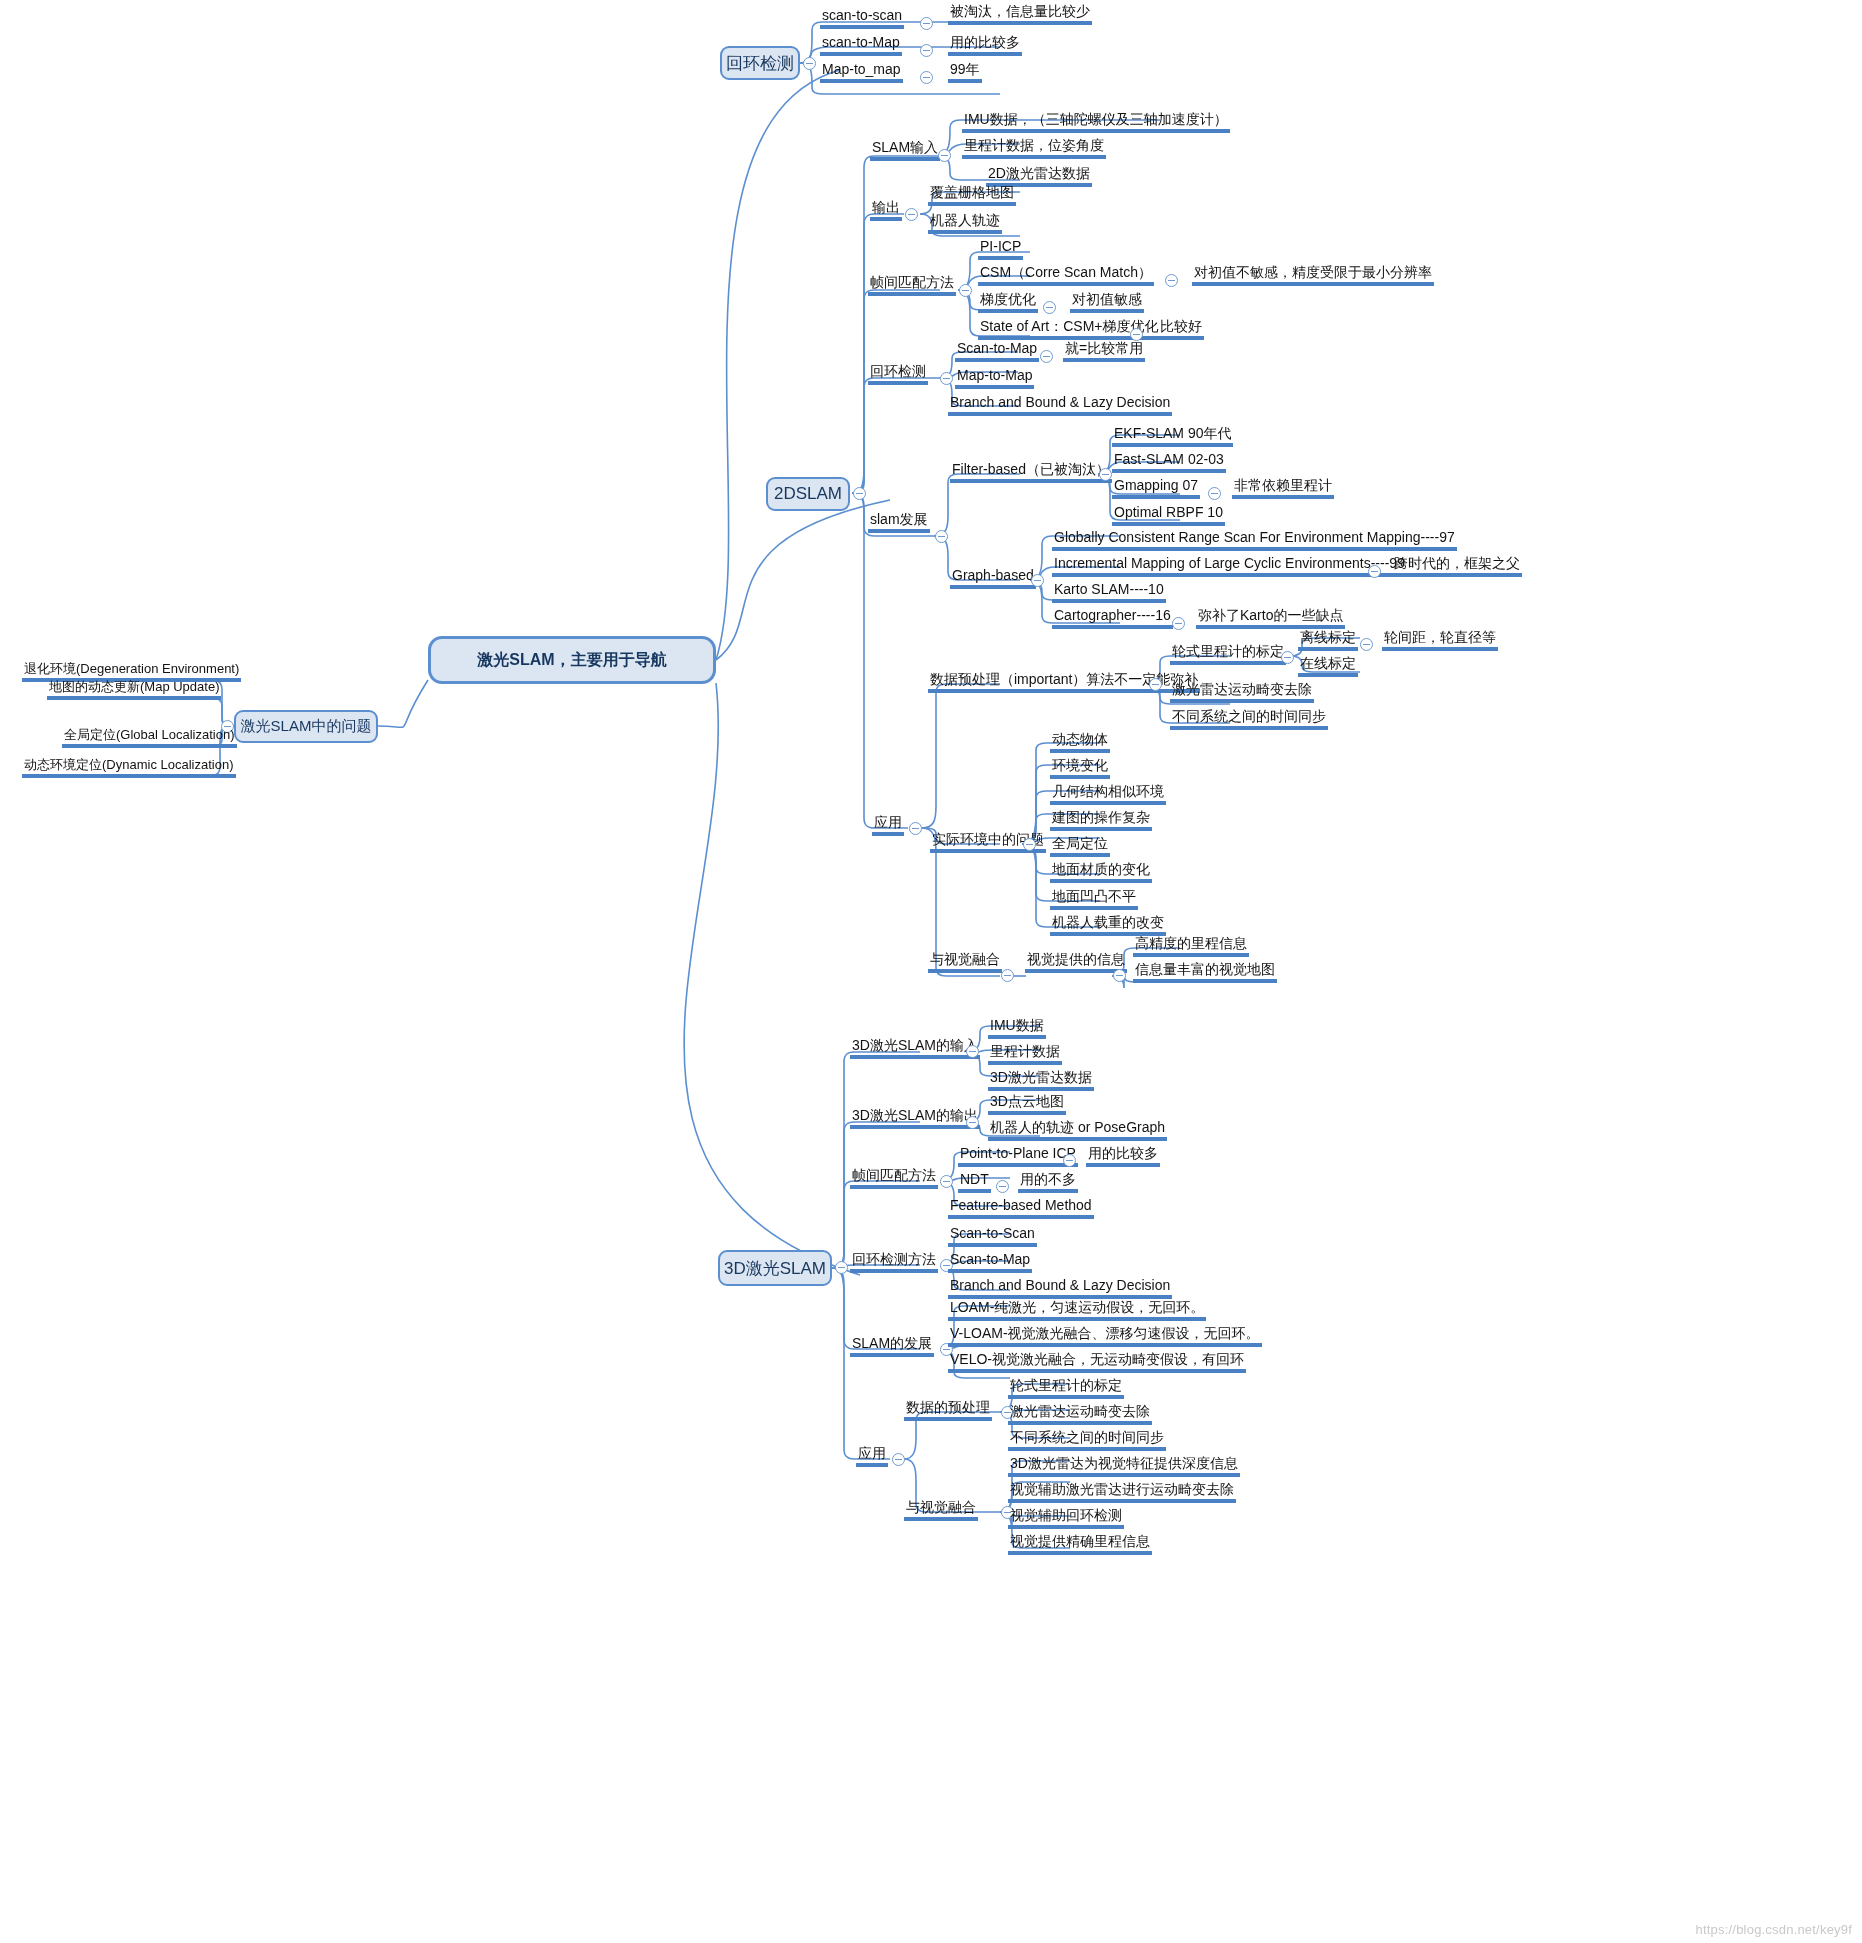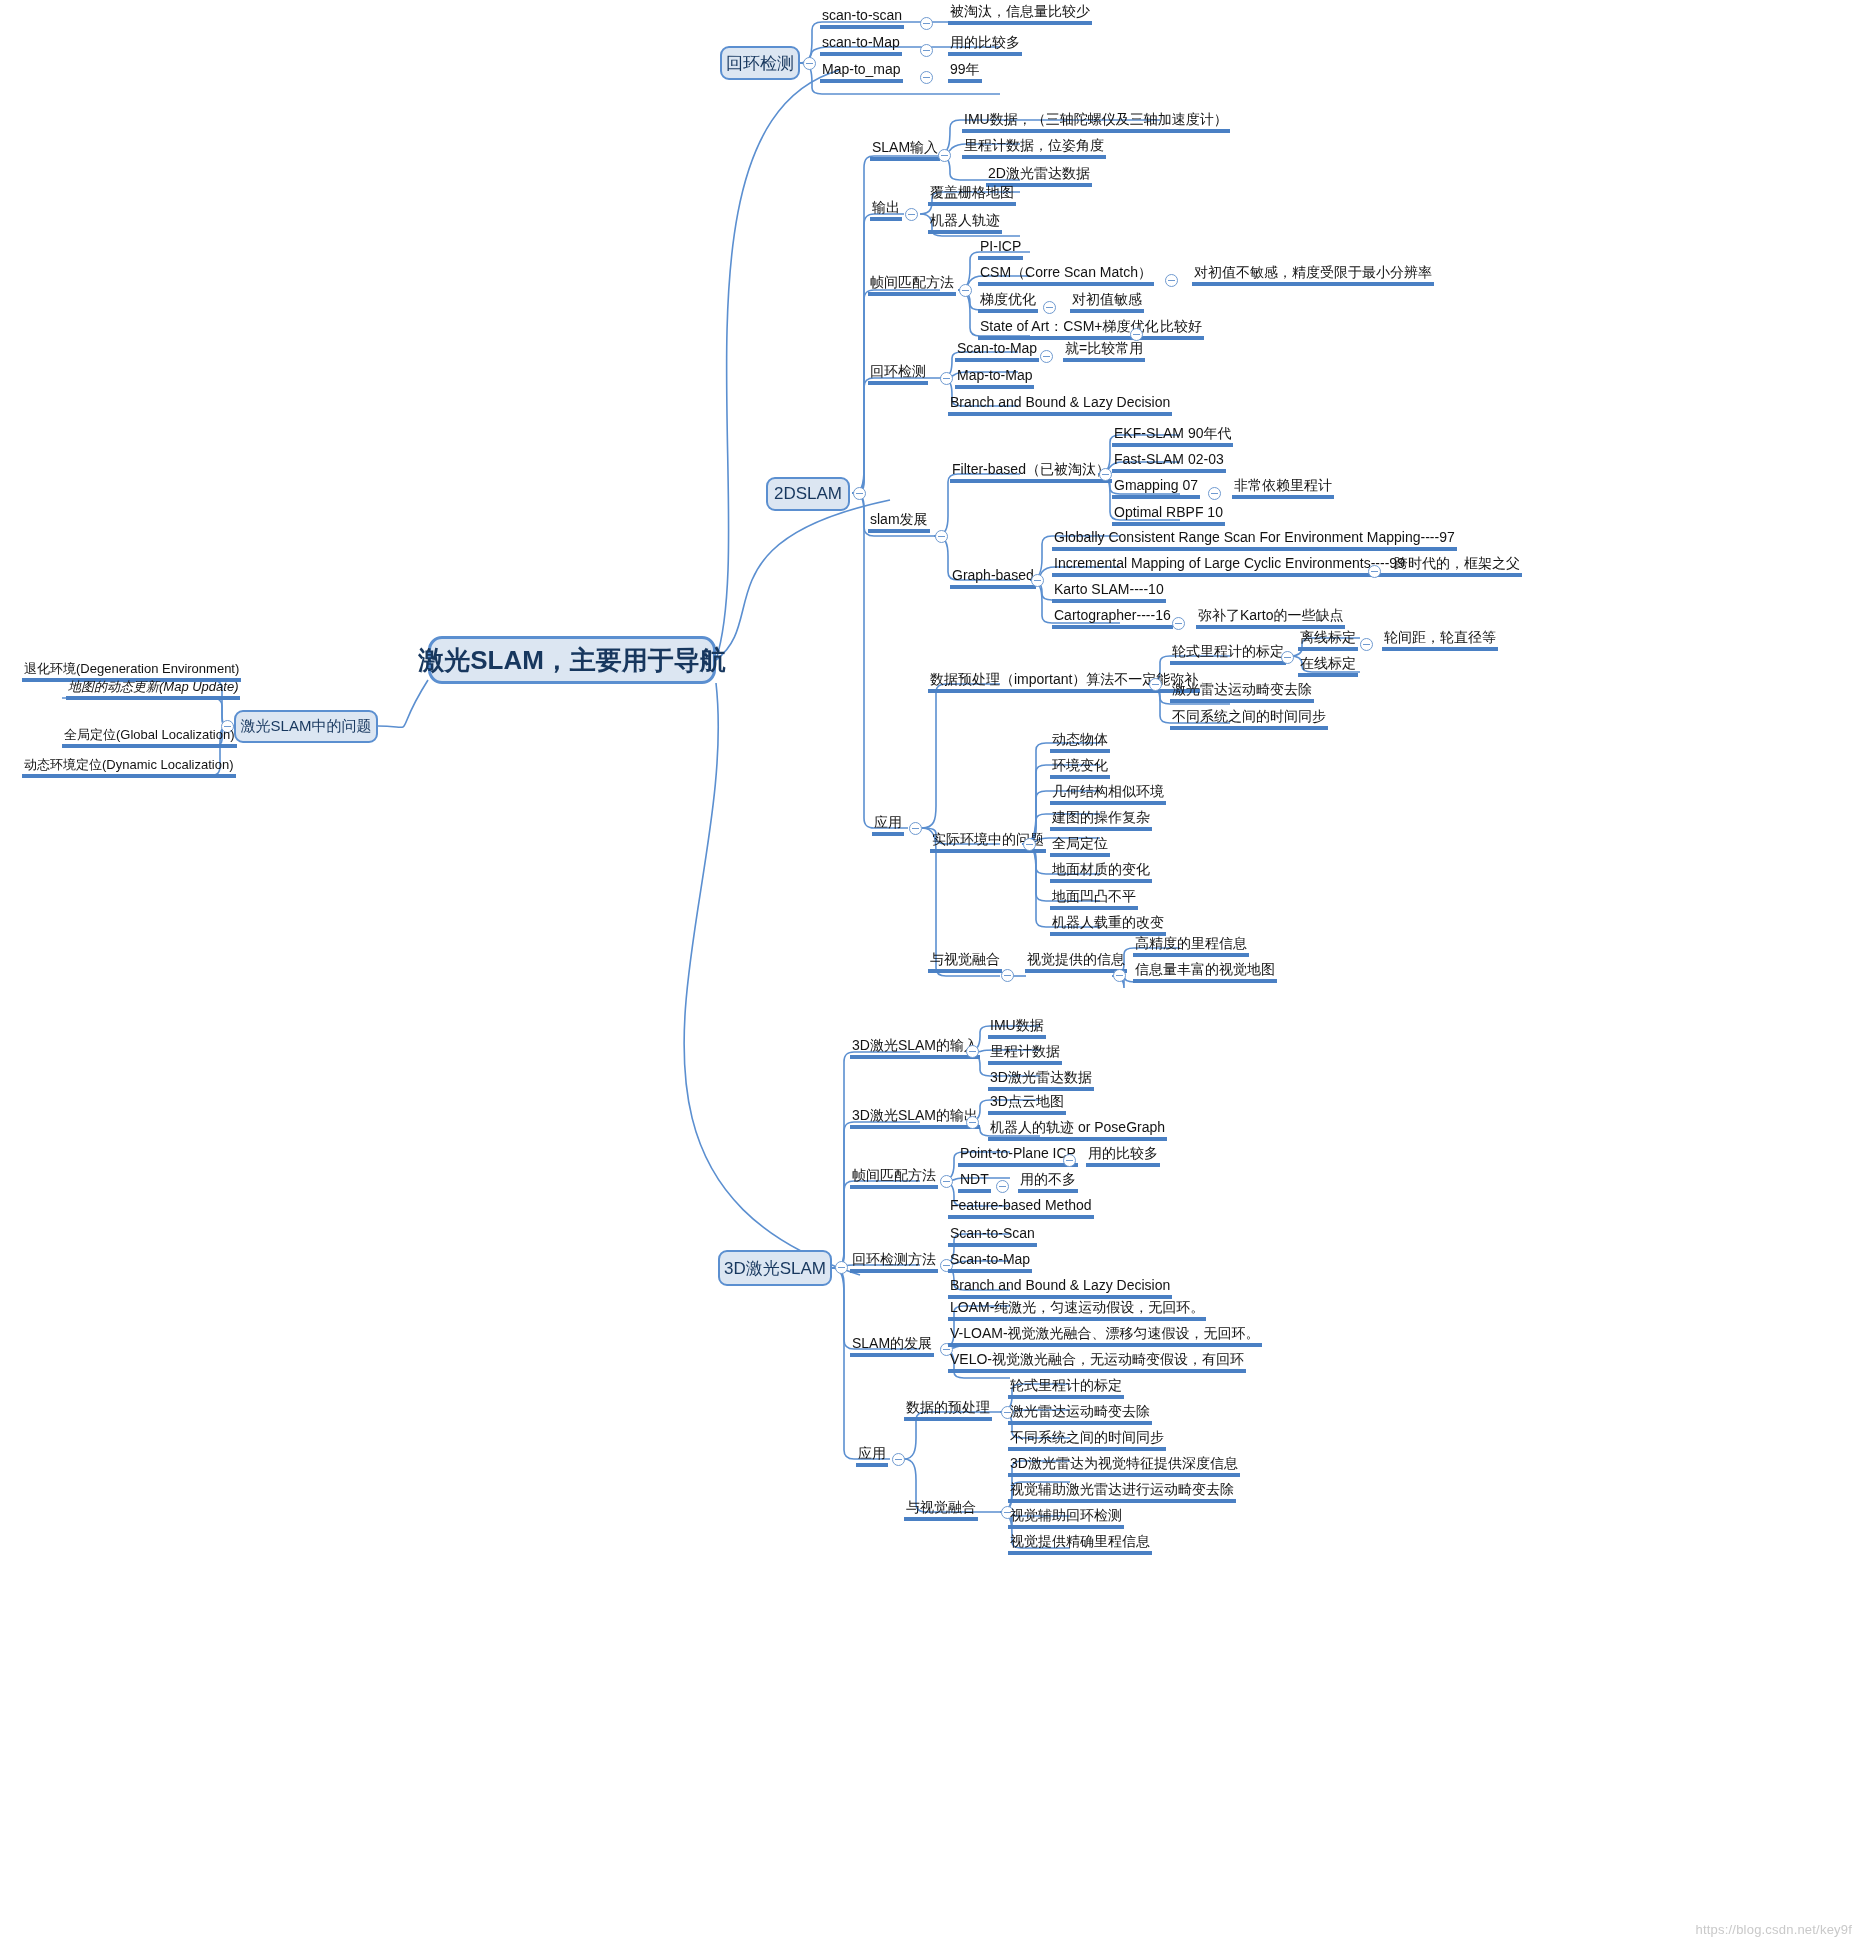--- a/index.html
+++ b/index.html
@@ -64,21 +64,21 @@
     justify-content:center;
     color:#17375e;
     font-size:17px;
     white-space:nowrap;
     padding:0 12px;
   }
   #root-node{
     background:#dce6f2;
     border:3px solid #5b8fd0;
     border-radius:14px;
-    font-size:26px;
+    font-size:16px;
     font-weight:bold;
     color:#17375e;
   }
   .watermark{
     position:absolute;
     right:10px;bottom:6px;
     font-size:13px;
     color:#c9c9c9;
     letter-spacing:.2px;
   }
@@ -261,21 +261,21 @@
   </div>
 
   <div class="boxnode" style="left:234px;top:710px;width:144px;height:33px;font-size:15px;">
     <span>激光SLAM中的问题</span>
   </div>
   <div class="toggle" style="left:221px;top:720px;"></div>
 
   <div class="node s13" style="left:22px;top:662px;">
     <span class="txt">退化环境(Degeneration Environment)</span>
     </div>
-  <div class="node s13" style="left:66px;top:680px;font-style:italic;">
+  <div class="node s13" style="left:47px;top:680px;">
     <span class="txt">地图的动态更新(Map Update)</span>
     </div>
   <div class="node s13" style="left:62px;top:728px;">
     <span class="txt">全局定位(Global Localization)</span>
     </div>
   <div class="node s13" style="left:22px;top:758px;">
     <span class="txt">动态环境定位(Dynamic Localization)</span>
     </div>
 
   <div class="boxnode" style="left:720px;top:46px;width:80px;height:34px;">

